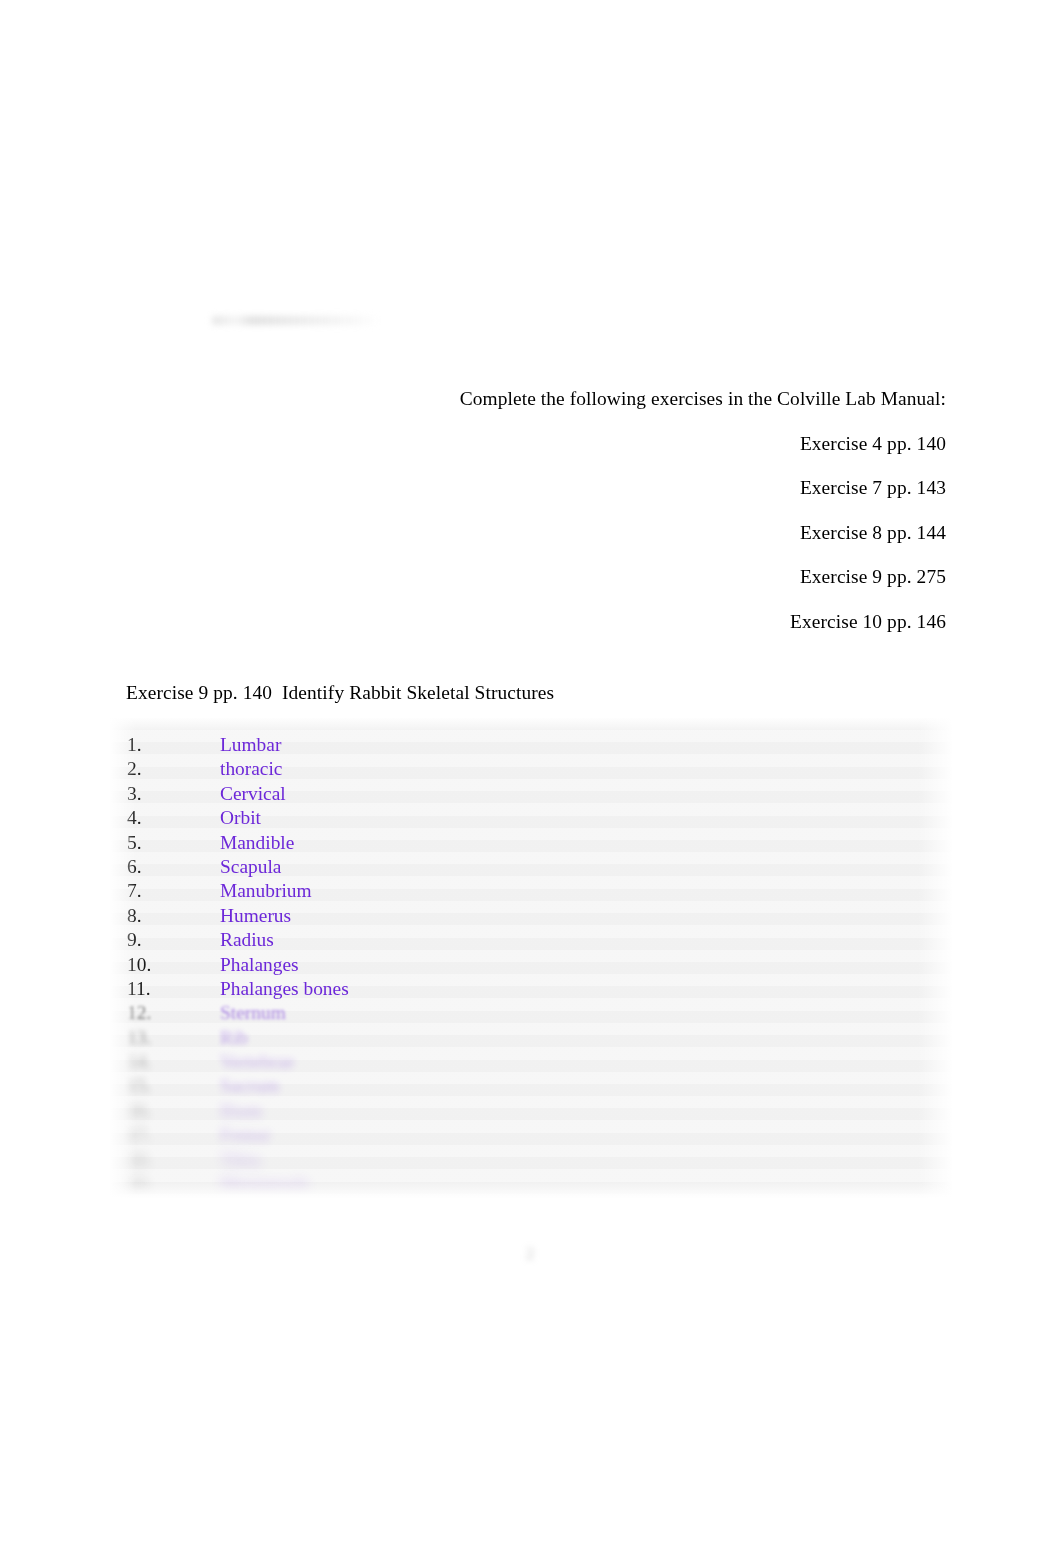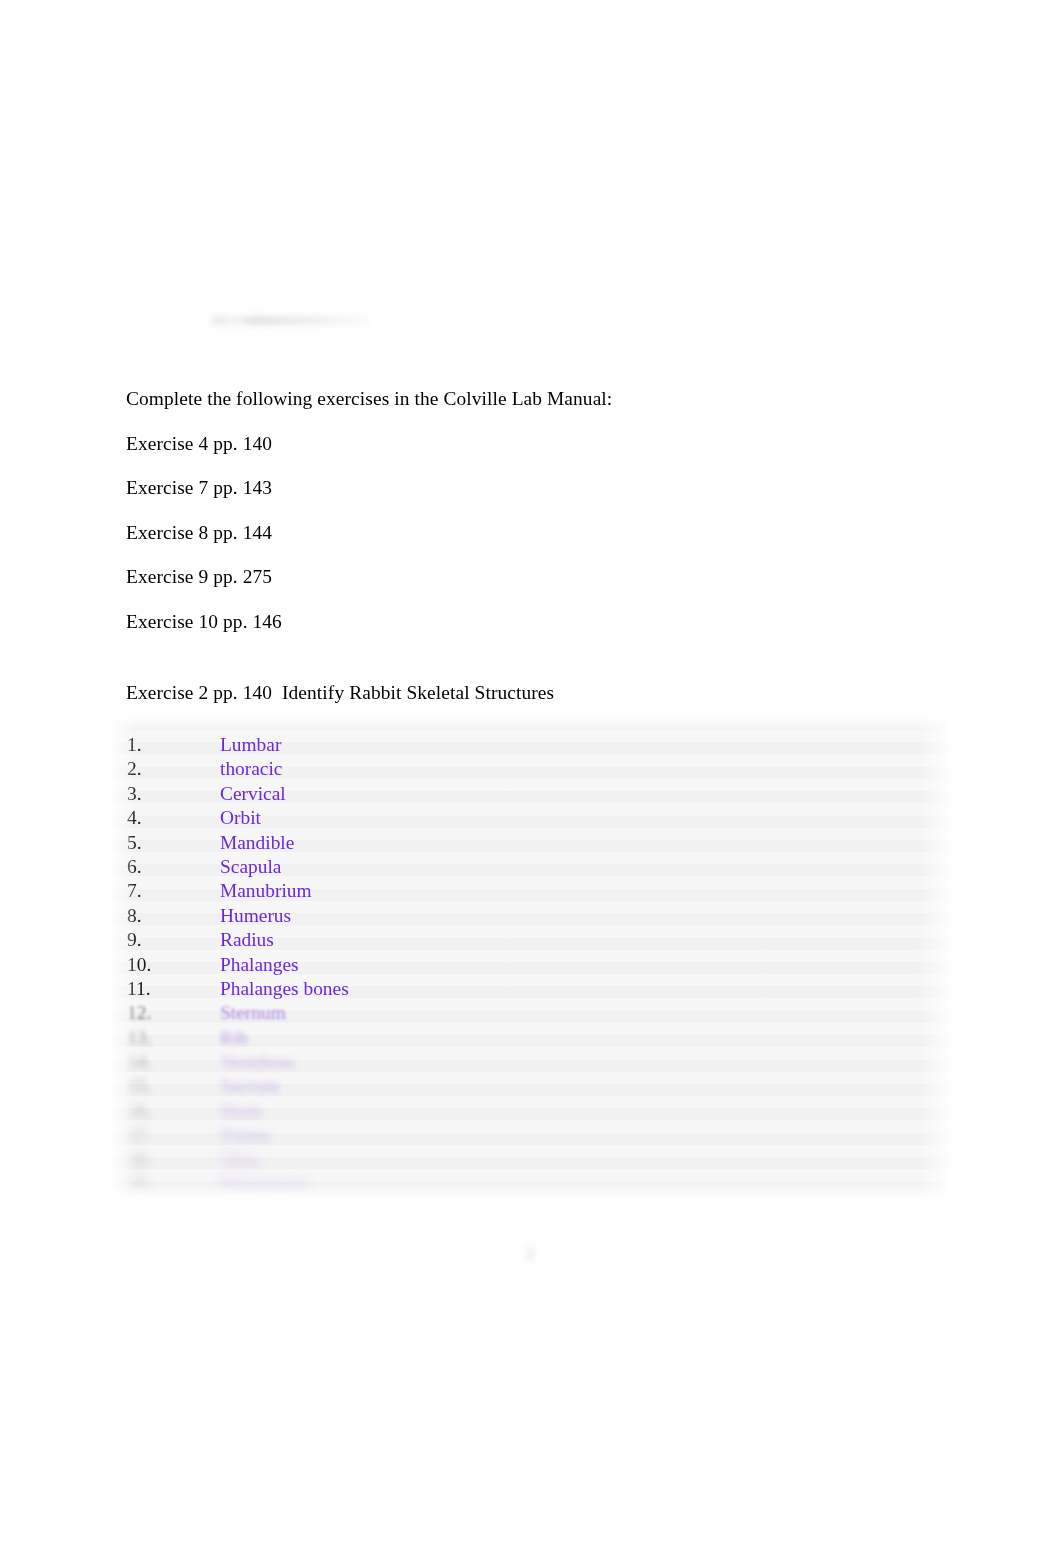--- a/index.html
+++ b/index.html
@@ -40,20 +40,21 @@
     filter: blur(3.4px);
     border-radius: 3px;
   }
 
   
   .body-block {
     position: absolute;
     left: 126px;
     top: 386px;
     width: 820px;
+    text-align: right;
   }
   .para {
     font-size: 19.4px;
     line-height: 26px;
     margin: 0 0 18.6px 0;
     letter-spacing: 0.1px;
     white-space: pre;
   }
   .para:last-child { margin-bottom: 0; }
 
@@ -174,21 +175,21 @@
 
   <div class="body-block">
     <p class="para">Complete the following exercises in the Colville Lab Manual:</p>
     <p class="para">Exercise 4 pp. 140</p>
     <p class="para">Exercise 7 pp. 143</p>
     <p class="para">Exercise 8 pp. 144</p>
     <p class="para">Exercise 9 pp. 275</p>
     <p class="para">Exercise 10 pp. 146</p>
   </div>
 
-  <div class="exercise-heading">Exercise 2 pp. 140  Identify Rabbit Skeletal Structures</div>
+  <div class="exercise-heading">Exercise 9 pp. 140  Identify Rabbit Skeletal Structures</div>
 
   <div class="answer-panel">
     <div class="stripes"></div>
     <ol class="answer-list" id="answer-list">
         <li class="answer-row "><span class="num">1.</span><span class="val">Lumbar</span></li>
         <li class="answer-row "><span class="num">2.</span><span class="val">thoracic</span></li>
         <li class="answer-row "><span class="num">3.</span><span class="val">Cervical</span></li>
         <li class="answer-row "><span class="num">4.</span><span class="val">Orbit</span></li>
         <li class="answer-row "><span class="num">5.</span><span class="val">Mandible</span></li>
         <li class="answer-row "><span class="num">6.</span><span class="val">Scapula</span></li>

